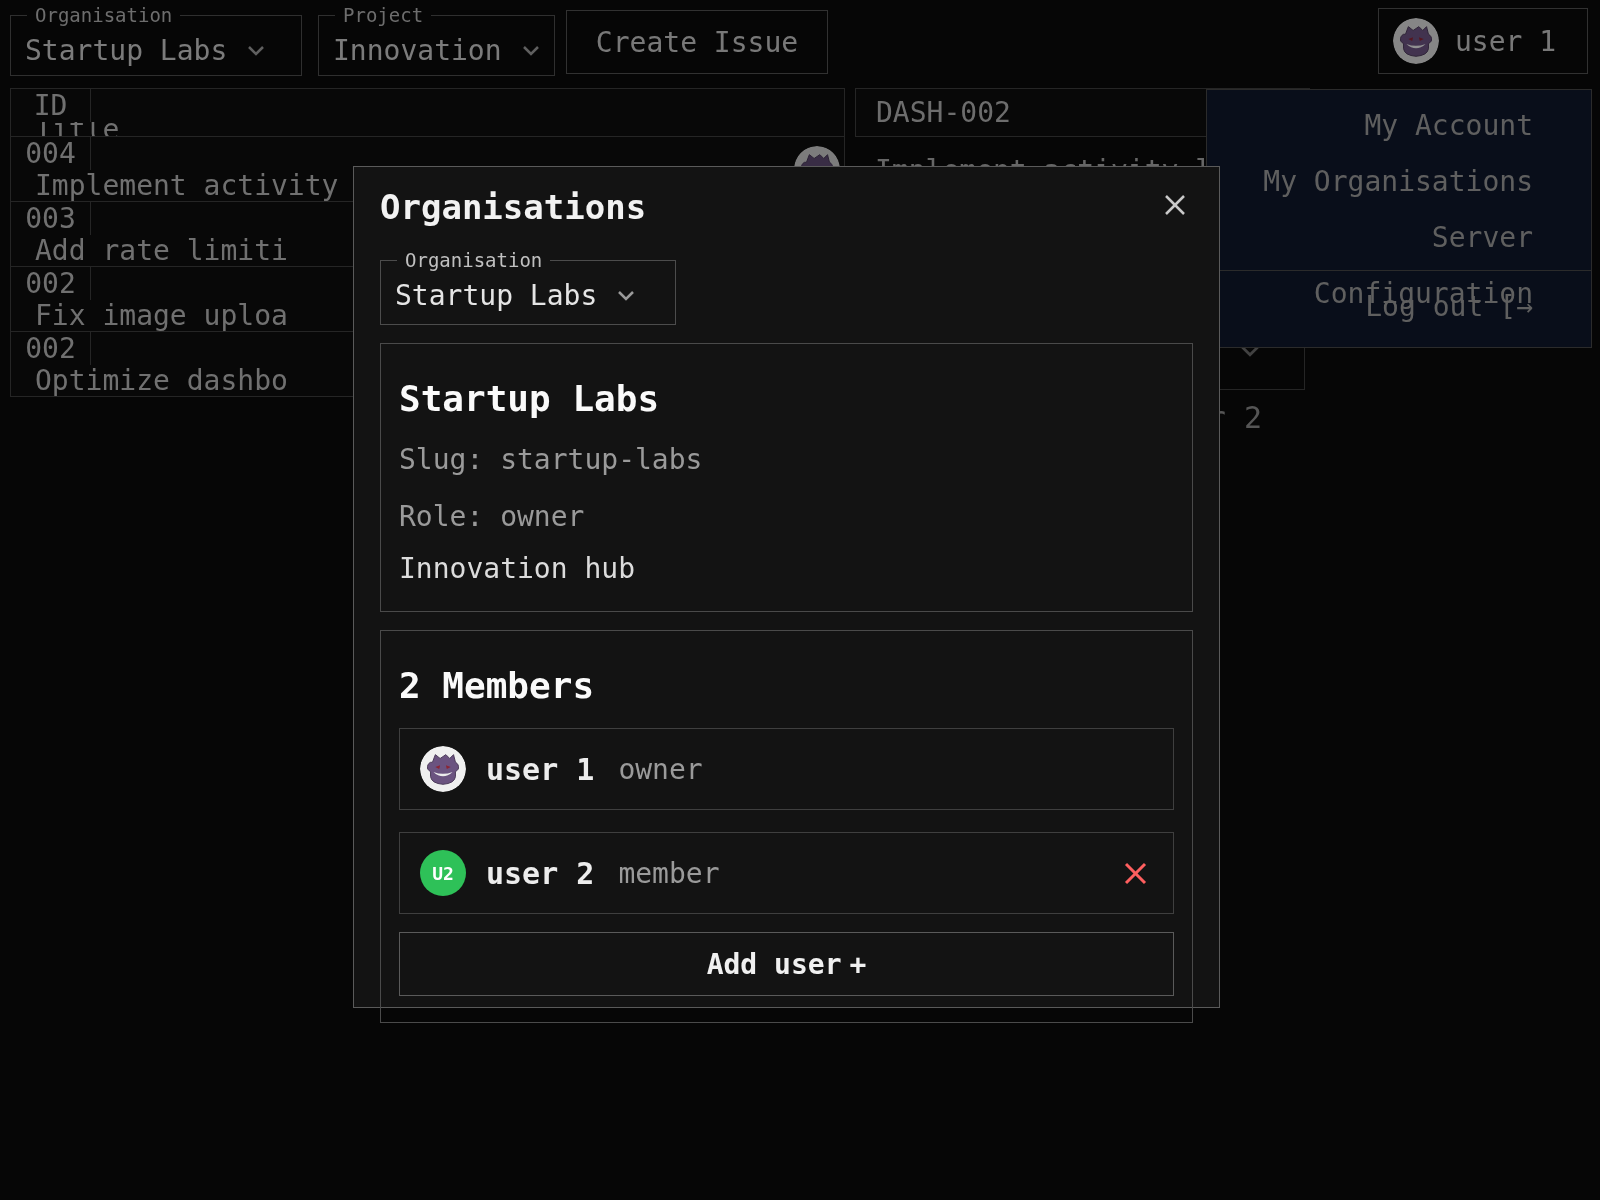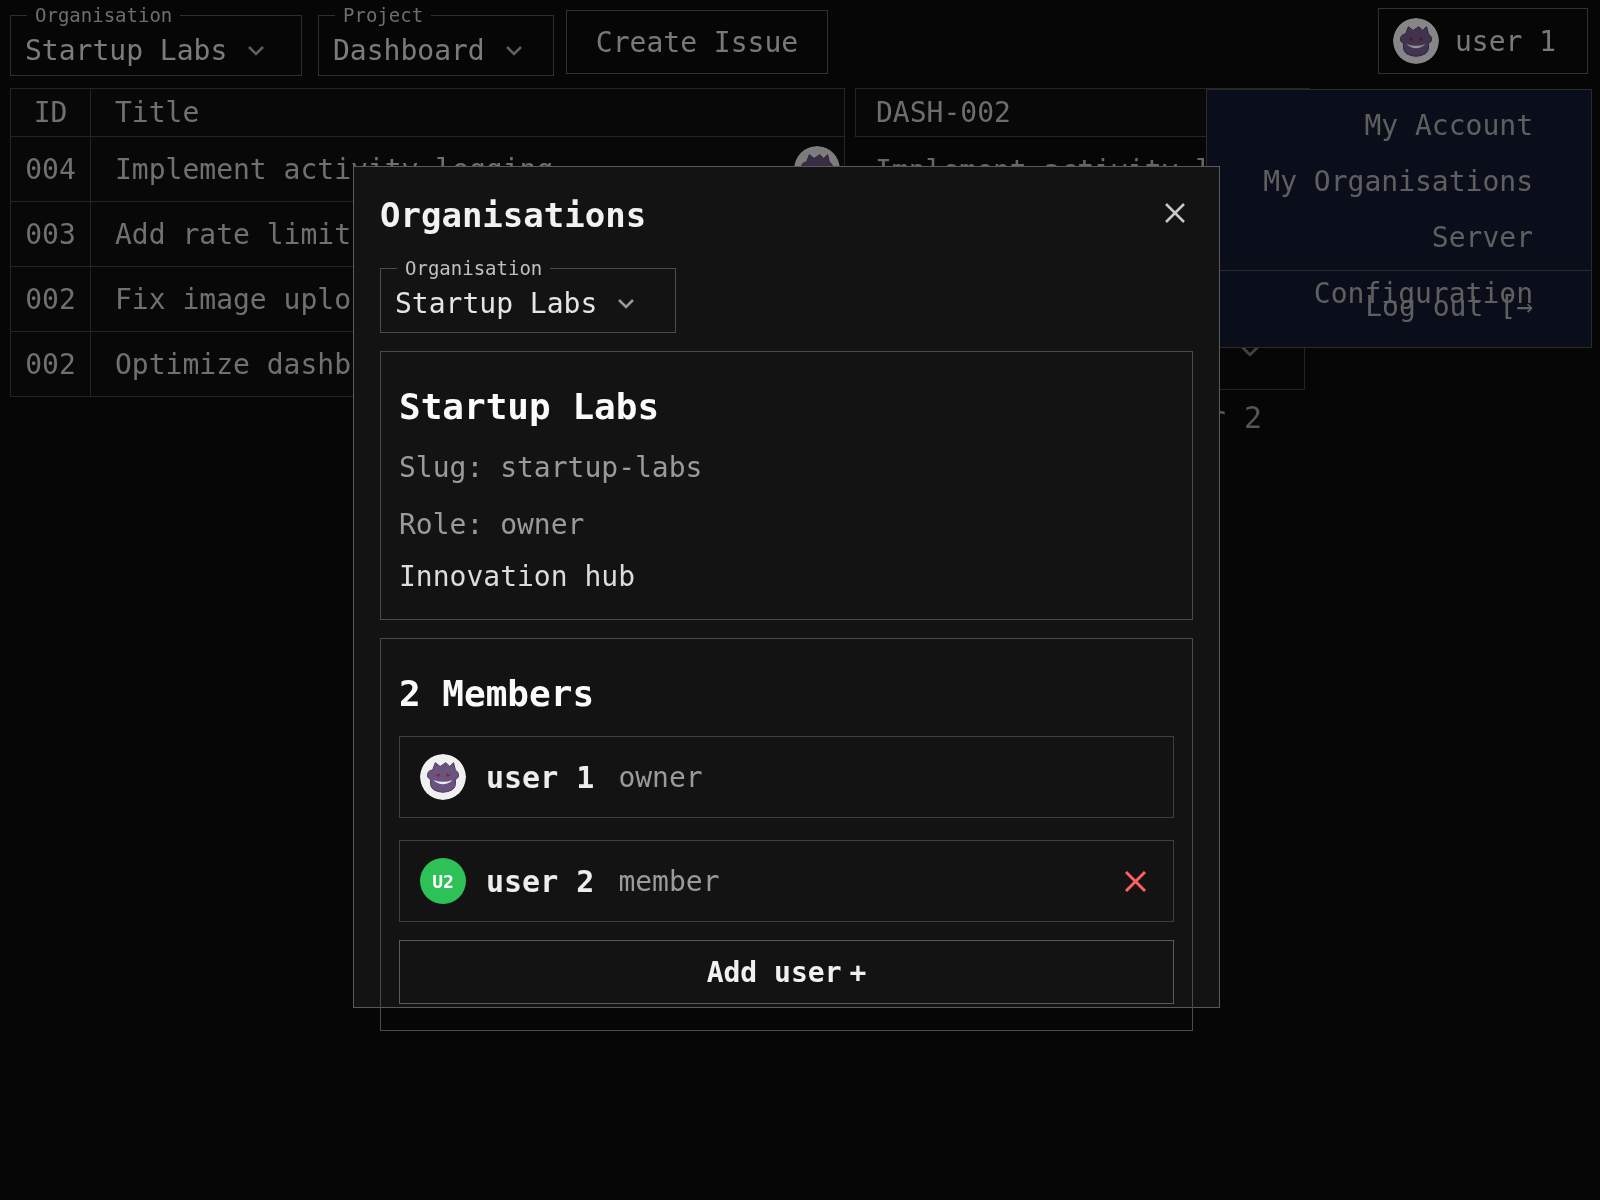--- a/index.html
+++ b/index.html
@@ -16,21 +16,21 @@
   .btn-outline{position:absolute;border:1px solid #4f4f4f;background:transparent;color:#c2c2c2;
     display:flex;align-items:center;justify-content:center;font-size:28px;}
   .create-issue{left:566px;top:10px;width:262px;height:64px;}
   .user-btn{left:1378px;top:8px;width:210px;height:66px;justify-content:flex-start;gap:16px;padding:0 14px;}
   .avatar{width:46px;height:46px;border-radius:50%;flex:0 0 auto;}
 
   .chev{display:inline-block;flex:0 0 auto;}
 
   
   .issues{position:absolute;left:10px;top:88px;width:835px;background:#0d0d0d;border:1px solid #3d3d3d;color:#b5b5b5;}
-  .t-row{display:flex;height:65px;border-top:1px solid #3d3d3d;position:relative;}
+  .t-row{display:flex;height:65px;border-top:1px solid #3d3d3d;position:relative;flex-direction:column;}
   .t-head{height:47px;border-top:none;}
   .c-id{width:80px;display:flex;align-items:center;justify-content:center;font-size:28px;border-right:1px solid #3d3d3d;flex:0 0 auto;}
   .c-title{flex:1;display:flex;align-items:center;padding-left:24px;font-size:28px;white-space:nowrap;overflow:hidden;}
   .row-avatar{position:absolute;right:4px;top:9px;}
 
   
   .detail{position:absolute;left:855px;top:88px;width:455px;height:360px;}
   .detail-header{height:49px;border:1px solid #3d3d3d;background:#0d0d0d;display:flex;align-items:center;
     padding-left:20px;font-size:28px;color:#b0b0b0;}
   .detail-title{position:absolute;left:20px;top:66px;font-size:28px;color:#a5a5a5;white-space:nowrap;}
@@ -43,21 +43,21 @@
     padding-top:8px;padding-bottom:6px;z-index:5;}
   .menu-item{height:56px;line-height:56px;text-align:right;padding-right:58px;font-size:28px;color:#9a9a9a;cursor:pointer;}
   .menu-divider{border-top:1px solid #464646;margin-top:4px;}
   .menu-logout{height:70px;display:flex;align-items:center;justify-content:flex-end;gap:16px;
     padding-right:58px;font-size:28px;color:#9a9a9a;cursor:pointer;}
 
   
   .backdrop{position:absolute;inset:0;background:rgba(0,0,0,0.38);z-index:40;}
   .modal{position:absolute;left:353px;top:166px;width:867px;height:842px;background:#131313;
     border:1px solid #5a5a5a;z-index:50;padding:20px 26px;color:#e8e8e8;}
-  .modal-head{display:flex;align-items:flex-start;justify-content:space-between;margin-top:8px;}
+  .modal-head{display:flex;align-items:flex-start;justify-content:space-between;}
   .modal-title{font-size:34px;font-weight:bold;color:#f2f2f2;}
   .modal-close{background:none;border:none;padding:4px;cursor:pointer;line-height:0;}
   .m-fs{border:1px solid #4c4c4c;margin:22px 0 0 0;padding:2px 14px 12px 14px;width:296px;}
   .m-fs legend{font-size:19px;color:#c0c0c0;padding:0 8px;margin-left:2px;}
   .m-fs .val{display:flex;align-items:center;gap:20px;font-size:28px;color:#e5e5e5;margin-top:6px;}
 
   .card{border:1px solid #4a4a4a;margin-top:18px;padding:22px 18px 26px 18px;}
   .card h2{margin:12px 0 0 0;font-size:36px;font-weight:bold;color:#fafafa;}
   .org-line{margin:24px 0 0 0;font-size:28px;color:#9a9a9a;}
   .org-desc{margin:19px 0 0 0;font-size:28px;color:#dcdcdc;}
@@ -82,21 +82,21 @@
       <span>Startup Labs</span>
       <svg class="chev" width="18" height="11" viewBox="0 0 18 11">
           <polyline points="2,2 9,9 16,2" fill="none" stroke="#9a9a9a" stroke-width="2.5"></polyline>
         </svg>
     </div>
   </fieldset>
 
   <fieldset class="fs fs-project">
     <legend>Project</legend>
     <div class="val">
-      <span>Dashboard</span>
+      <span>Innovation</span>
       <svg class="chev" width="18" height="11" viewBox="0 0 18 11">
           <polyline points="2,2 9,9 16,2" fill="none" stroke="#9a9a9a" stroke-width="2.5"></polyline>
         </svg>
     </div>
   </fieldset>
 
   <div class="btn-outline create-issue">
     <span>Create Issue</span>
   </div>
 

